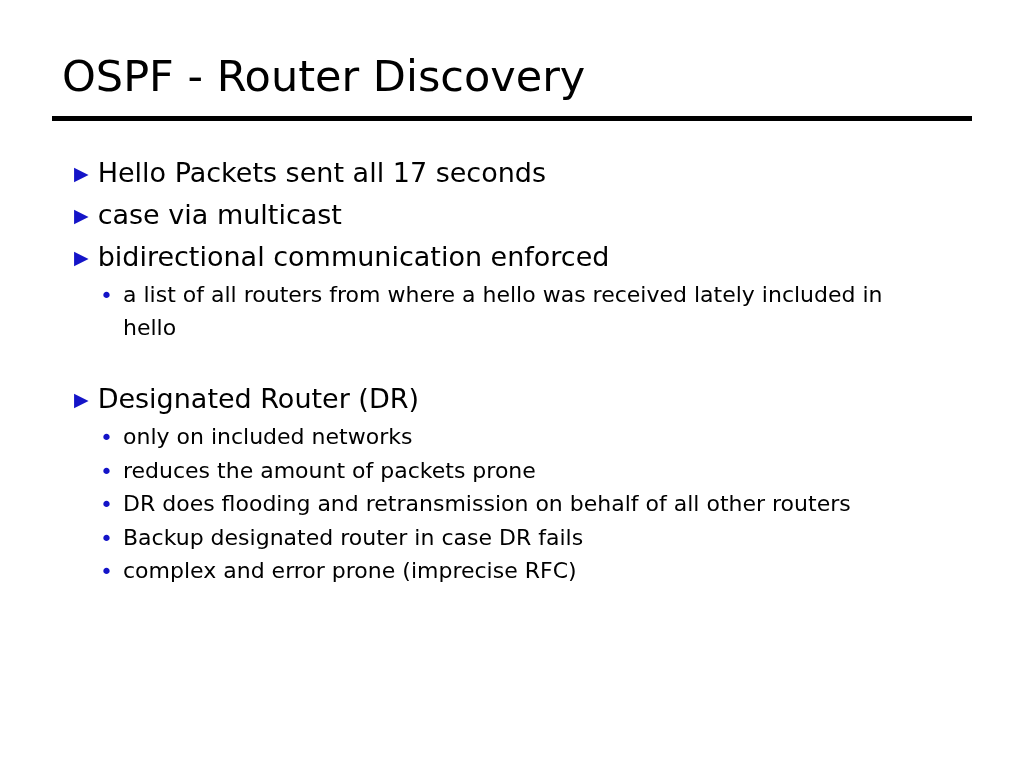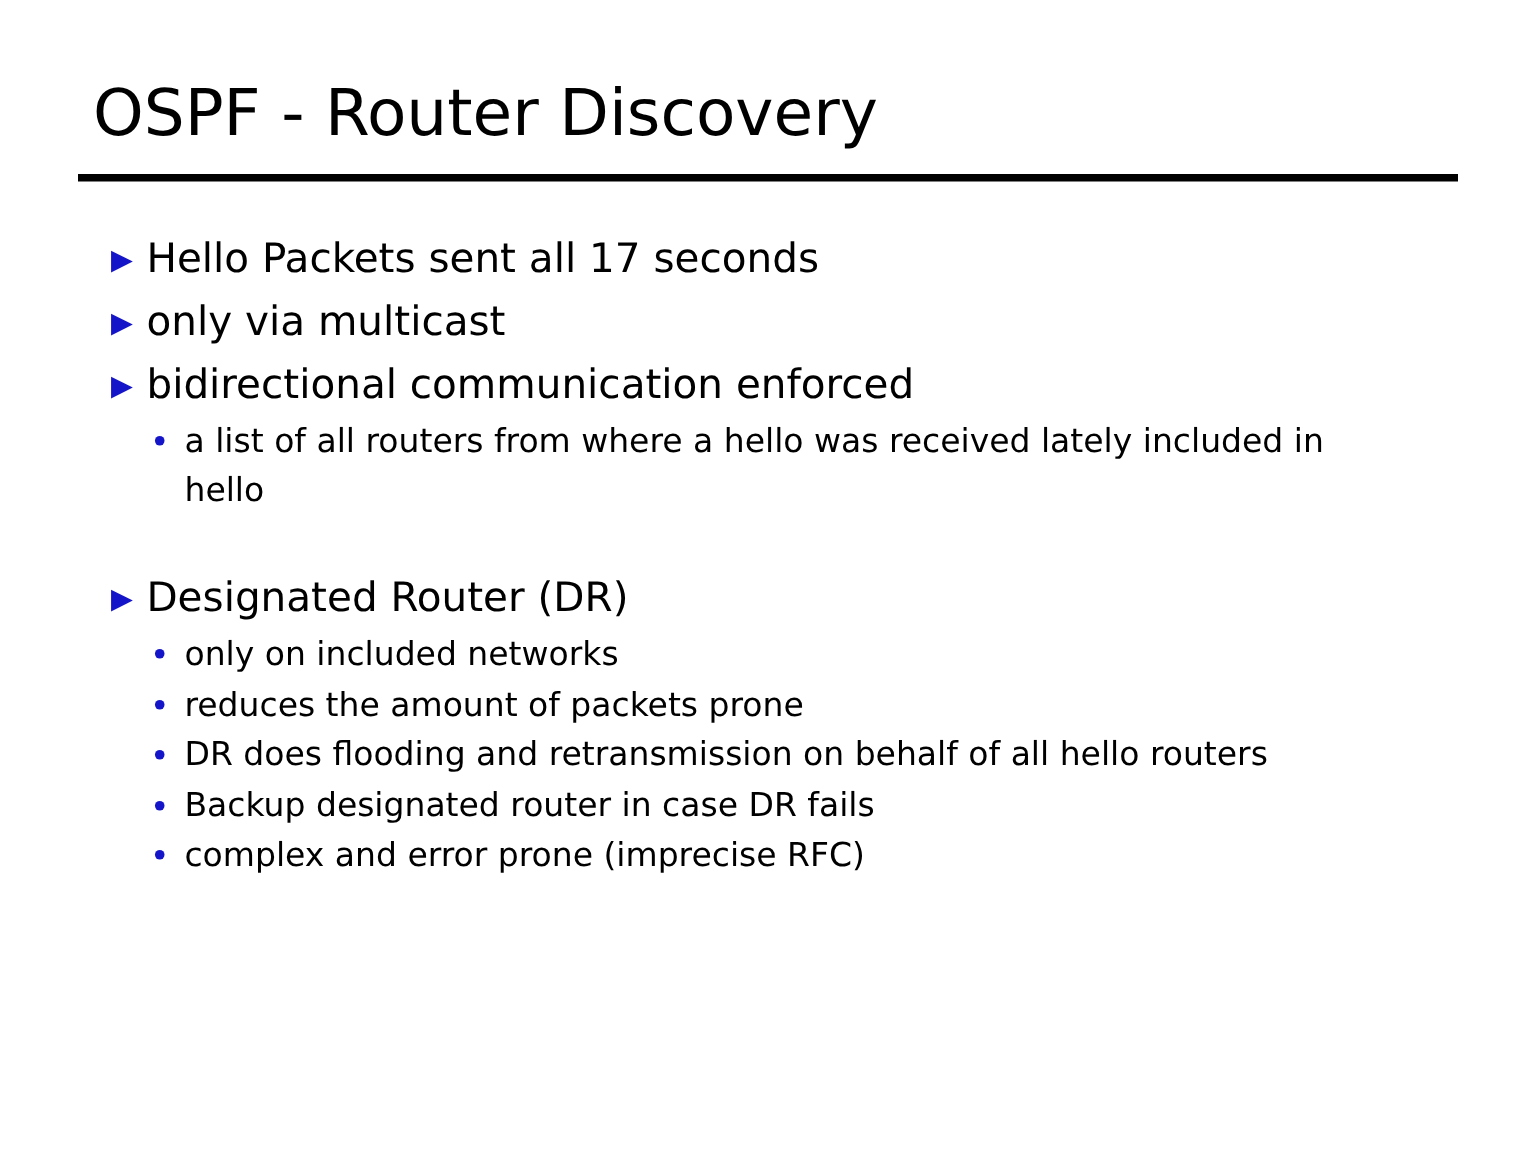--- a/index.html
+++ b/index.html
@@ -95,21 +95,21 @@
 
   <div class="content">
 
     <div class="l1">
       <span class="bullet">▶</span>
       <span class="text">Hello Packets sent all 17 seconds</span>
     </div>
 
     <div class="l1">
       <span class="bullet">▶</span>
-      <span class="text">only via multicast</span>
+      <span class="text">case via multicast</span>
     </div>
 
     <div class="l1">
       <span class="bullet">▶</span>
       <span class="text">bidirectional communication enforced</span>
     </div>
 
     <div class="l2">
       <span class="bullet">•</span>
       <span class="text">a list of all routers from where a hello was received lately included in hello</span>
@@ -127,21 +127,21 @@
       <span class="text">only on included networks</span>
     </div>
 
     <div class="l2">
       <span class="bullet">•</span>
       <span class="text">reduces the amount of packets prone</span>
     </div>
 
     <div class="l2">
       <span class="bullet">•</span>
-      <span class="text">DR does flooding and retransmission on behalf of all hello routers</span>
+      <span class="text">DR does flooding and retransmission on behalf of all other routers</span>
     </div>
 
     <div class="l2">
       <span class="bullet">•</span>
       <span class="text">Backup designated router in case DR fails</span>
     </div>
 
     <div class="l2">
       <span class="bullet">•</span>
       <span class="text">complex and error prone (imprecise RFC)</span>

